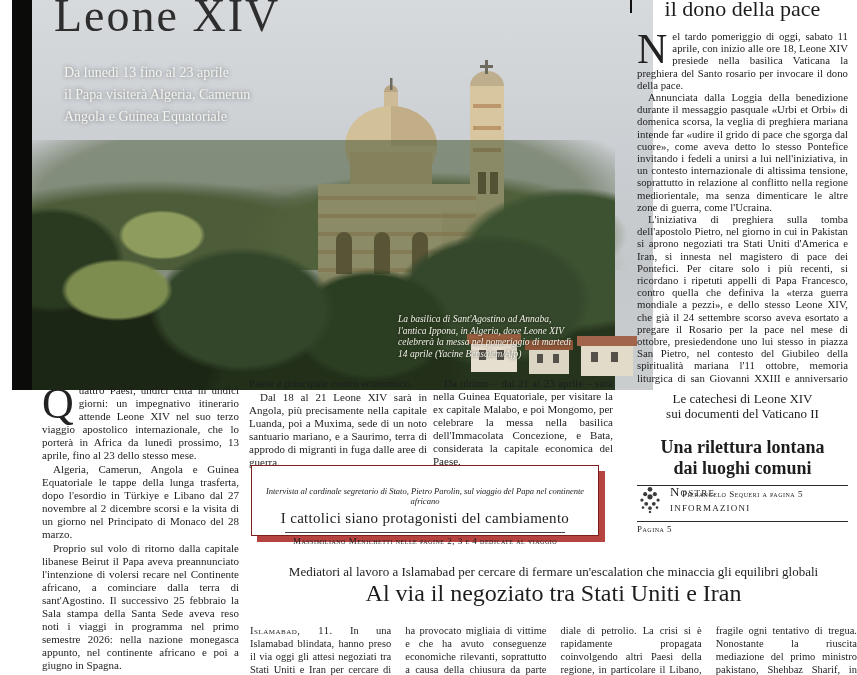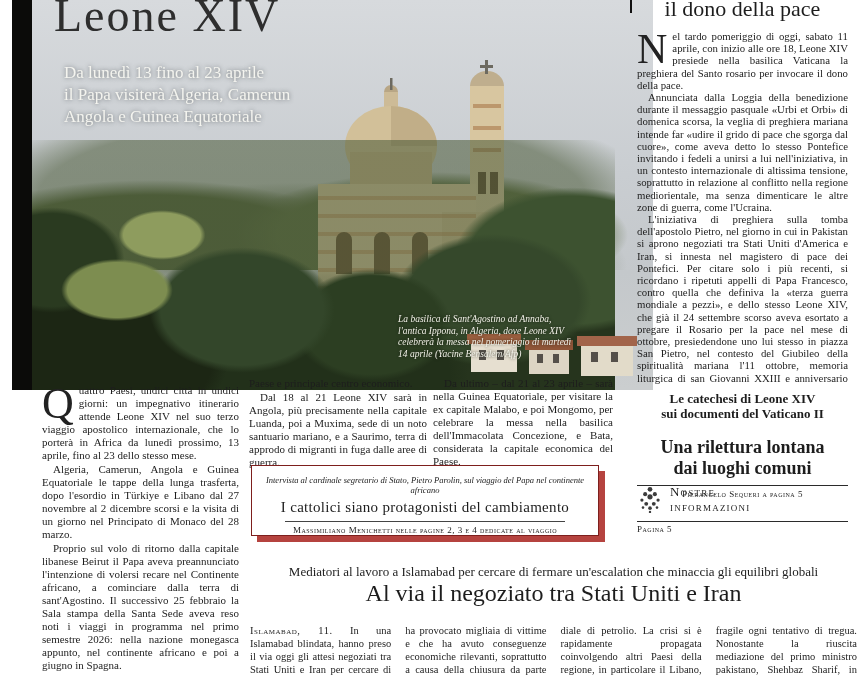--- a/index.html
+++ b/index.html
@@ -27,55 +27,55 @@
       radial-gradient(180px 110px at 560px 120px,#3d5230 0 58%,rgba(61,82,48,0) 66%),
       radial-gradient(200px 120px at 80px 220px,#1c2614 0 60%,rgba(28,38,20,0) 68%),
       radial-gradient(230px 130px at 300px 235px,#22301a 0 60%,rgba(34,48,26,0) 68%),
       radial-gradient(220px 120px at 520px 225px,#26341d 0 60%,rgba(38,52,29,0) 68%),
       radial-gradient(500px 150px at 300px 60px,rgba(73,88,54,.55) 0 55%,rgba(73,88,54,0) 70%),
       linear-gradient(to top,#17200f 0 40px,rgba(23,32,15,.6) 70px,rgba(23,32,15,0) 120px);}
   .buildings{position:absolute;right:10px;bottom:6px;width:180px;height:70px;}
   .photo-leftstrip{position:absolute;left:0;top:0;width:20px;height:100%;background:#0b0b09;}
   .lead-title{position:absolute;left:42px;top:-10px;margin:0;font-size:46px;line-height:52px;
     font-weight:400;letter-spacing:2px;color:#2e2e2e;z-index:5;}
-  .lead-subtitle{position:absolute;left:52px;top:62px;z-index:5;font-size:17px;line-height:22px;
+  .lead-subtitle{position:absolute;left:52px;top:62px;z-index:5;font-size:14px;line-height:22px;
     color:#f4f4ef;text-shadow:0 0 4px rgba(60,65,70,.7);}
   .lead-subtitle span{display:block;}
   .photo-caption{position:absolute;right:5px;top:314px;width:250px;z-index:5;text-align:left;
     font-style:italic;font-size:9.5px;line-height:11.5px;color:#f2f1e8;text-shadow:0 0 3px rgba(20,25,15,.8);}
   .photo-caption span{display:block;}
   
   .body-p{margin:0;text-align:justify;}
   .ind{text-indent:11px;}
   .dropcap{float:left;font-size:44px;line-height:34px;padding:3px 5px 0 0;color:#222;}
   .smallcaps{font-variant:small-caps;letter-spacing:.5px;}
   .rule{border:0;border-top:1px solid #2b2b2b;margin:0;}
   
   .lead-col{position:absolute;font-size:11px;line-height:13px;}
   .lead-col p{margin:0 0 1px 0;}
   .col-1{left:42px;top:384px;width:197px;height:291px;overflow:hidden;}
   .col-2{left:249px;top:377px;width:178px;}
   .col-3{left:433px;top:377px;width:180px;}
   
   .parolin{position:absolute;left:251px;top:465px;width:348px;height:71px;background:#ffffff;
     border:1px solid #7d1f1d;box-shadow:6px 6px 0 0 #b5433f;text-align:center;z-index:6;
-    padding-top:9px;box-sizing:border-box;}
+    padding-top:20px;box-sizing:border-box;}
   .parolin-kicker{font-style:italic;font-size:8.5px;color:#222;margin:0;}
   .parolin-headline{font-size:15px;line-height:19px;font-weight:400;margin:3px 0 0 0;letter-spacing:.3px;}
   .parolin .rule{width:280px;margin:4px auto 3px auto;border-top-color:#444;}
   .parolin-byline{font-size:9px;margin:0;}
   
   .right-col{position:absolute;left:637px;top:0;width:211px;height:560px;}
   .ros-headline{margin:-4px 0 0 0;text-align:center;font-size:22px;line-height:26px;font-weight:400;}
   .ros-body{position:absolute;left:0;top:30px;width:211px;height:357px;overflow:hidden;
     font-size:10.8px;line-height:12.2px;}
   .ros-body .dropcap{font-size:42px;line-height:32px;}
   .catechesi{position:absolute;left:0;top:391px;width:211px;text-align:center;}
   .cat-kicker{font-size:13px;line-height:15px;margin:0;}
-  .cat-kicker span{display:block;font-weight:bold;}
+  .cat-kicker span{display:block;}
   .cat-headline{font-size:18px;line-height:21px;font-weight:700;margin:16px 0 0 0;}
   .cat-headline span{display:block;}
   .catechesi .rule{margin-top:6px;}
   .cat-byline{font-size:9px;margin:3px 0 0 0;text-align:center;}
   .informazioni{position:absolute;left:0;top:484px;width:211px;}
   .info-row{display:flex;align-items:center;gap:7px;}
   .info-label{font-variant:small-caps;font-size:13px;letter-spacing:1.2px;line-height:15px;}
   .info-label span{display:block;}
   .informazioni .rule{margin-top:7px;}
   .info-page{font-size:9px;text-align:left;margin:2px 2px 0 0;}

